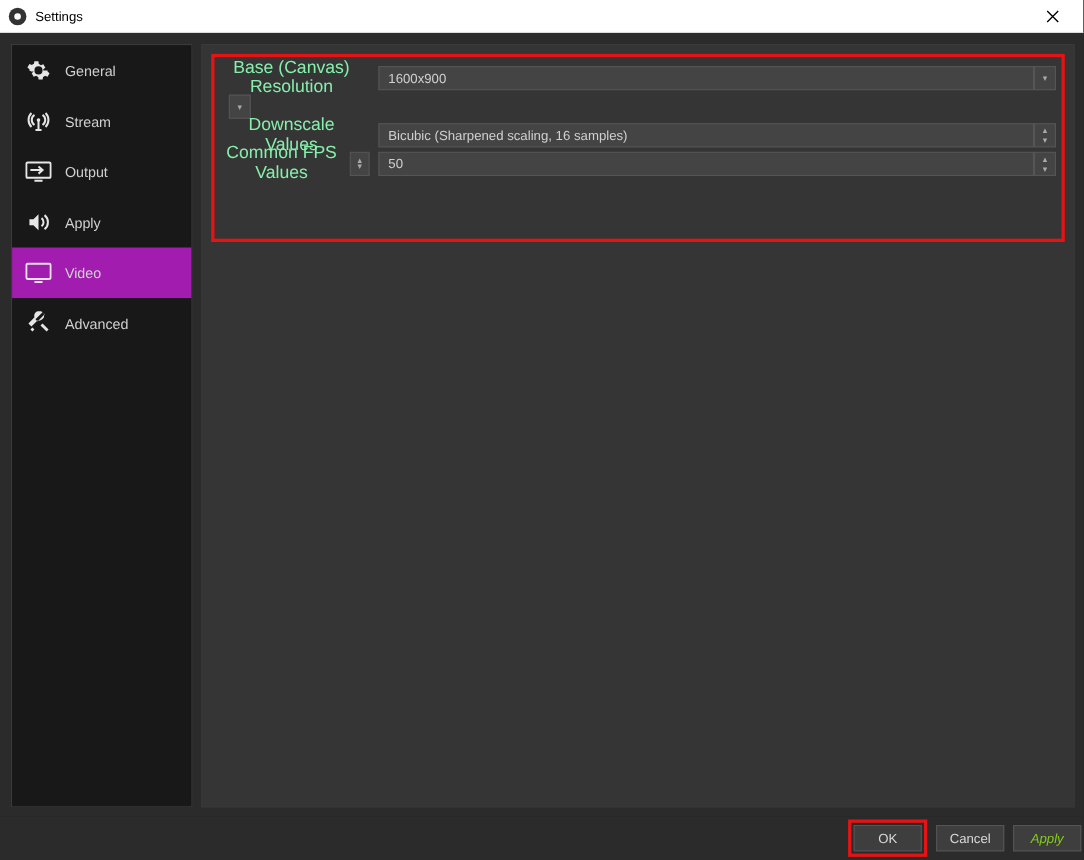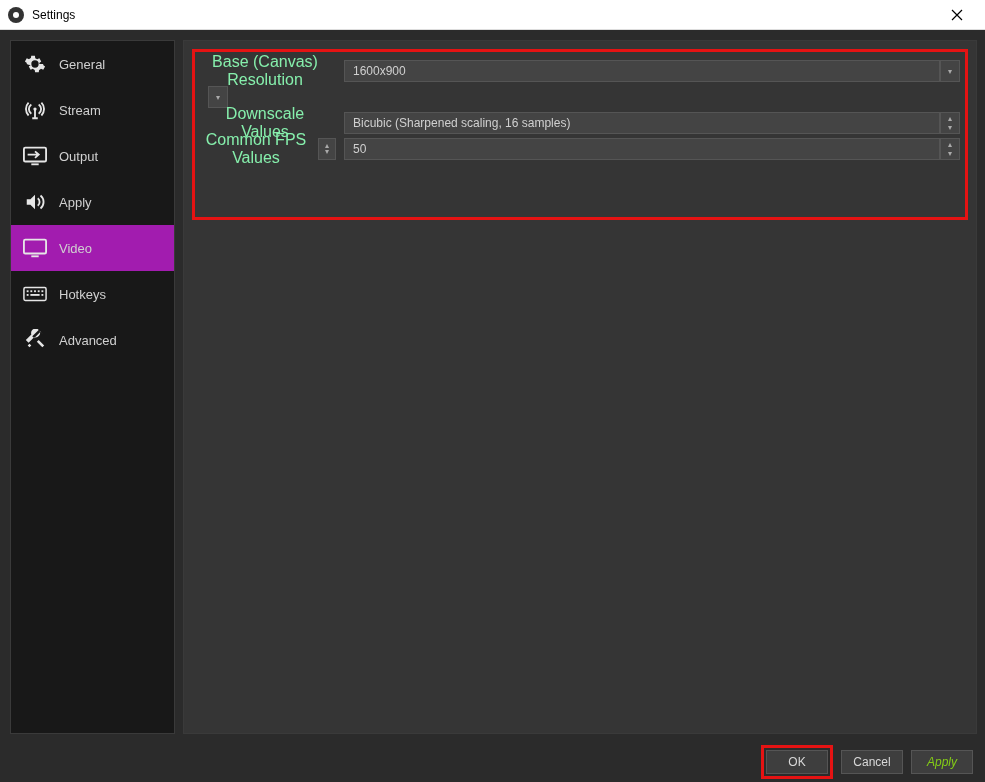--- a/index.html
+++ b/index.html
@@ -51,21 +51,21 @@
       display: flex; align-items: center; padding: 0 8px; color: #d0d0d0;
       font-size: 12px;
     }
     .form-drop { 
       width: 20px; height: 22px; background: #444; border: 1px solid #555;
       display:flex; align-items:center; justify-content:center; 
       font-size:8px; color:#aaa;
     }
     .footer {
       height: 40px; display: flex; align-items: center; justify-content: flex-end;
-      gap: 8px; padding: 0 12px; background: #2b2b2b;
+      gap: 8px; padding: 0 2px; background: #2b2b2b;
     }
     .btn {
       min-width: 62px; height: 24px; background: #3e3e3e; border: 1px solid #555;
       color: #d8d8d8; display:flex; align-items:center; justify-content:center;
       font-size: 12px; cursor:pointer;
     }
     .btn.disabled { color: #84cc16; font-style: italic; }
     .ok-hl { border: 3px solid #e51313; padding: 2px; }
     svg { display:block; }
   </style>
@@ -129,38 +129,20 @@
     <div class="side-item active">
       <span class="icon">
         <svg width="24" height="20" viewBox="0 0 26 20">
             <rect x="1" y="1" width="24" height="15" rx="1.5" fill="none" stroke="#e6e6e6" stroke-width="2"></rect>
             <path d="M9 19h8" stroke="#e6e6e6" stroke-width="2"></path>
           </svg>
       </span>
       <span class="label">Video</span>
     </div>
 
-    <div class="side-item">
-      <span class="icon">
-        <svg width="24" height="16" viewBox="0 0 26 16">
-            <rect x="1" y="1" width="24" height="14" rx="1.5" fill="none" stroke="#e6e6e6" stroke-width="1.6"></rect>
-            <g fill="#e6e6e6">
-              <rect x="4" y="4" width="2" height="2"></rect>
-              <rect x="8" y="4" width="2" height="2"></rect>
-              <rect x="12" y="4" width="2" height="2"></rect>
-              <rect x="16" y="4" width="2" height="2"></rect>
-              <rect x="20" y="4" width="2" height="2"></rect>
-              <rect x="4" y="8" width="2" height="2"></rect>
-              <rect x="8" y="8" width="10" height="2"></rect>
-              <rect x="20" y="8" width="2" height="2"></rect>
-            </g>
-          </svg>
-      </span>
-      <span class="label">Hotkeys</span>
-    </div>
 
     <div class="side-item">
       <span class="icon">
         <svg width="22" height="22" viewBox="0 0 24 24">
             <path fill="#e6e6e6" d="M21 6l-3-3-7 7-2-2 7-7-1-1a5 5 0 00-7 6L2 12l3 3 6-6a5 5 0 006-7zM4 18l2-2 2 2-2 2z"></path>
             <path fill="#e6e6e6" d="M14 14l6 6 2-2-6-6z"></path>
           </svg>
       </span>
       <span class="label">Advanced</span>
     </div>

